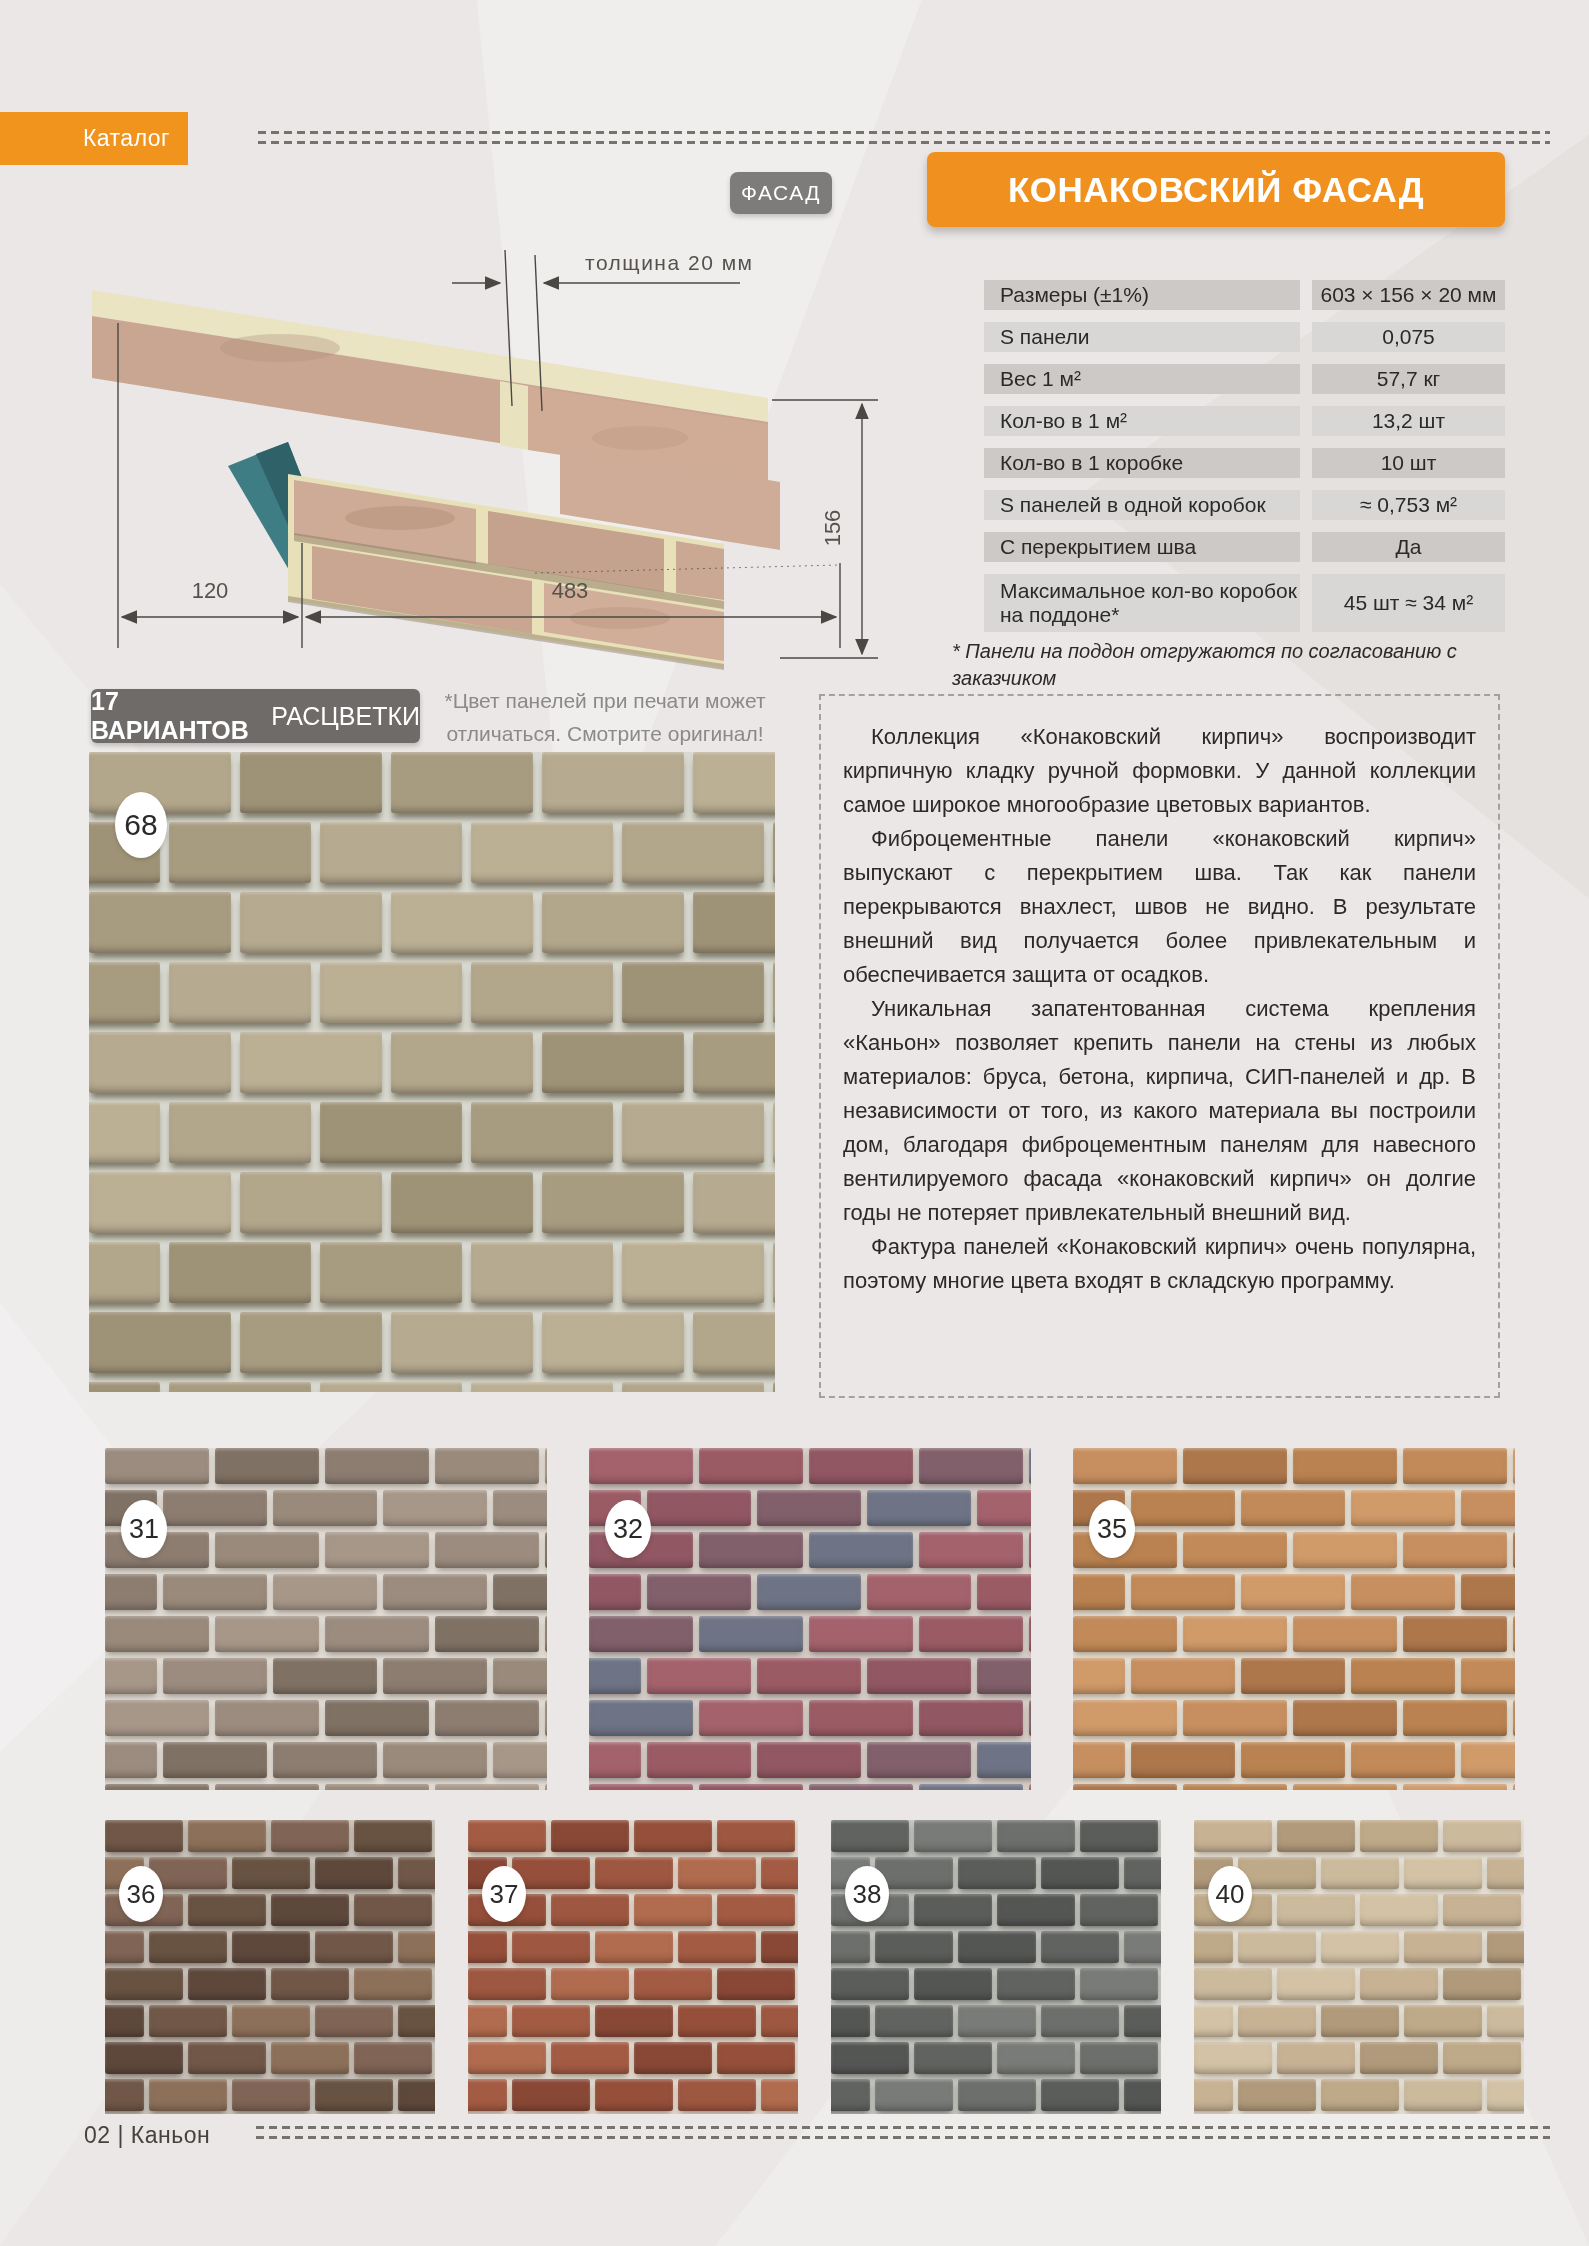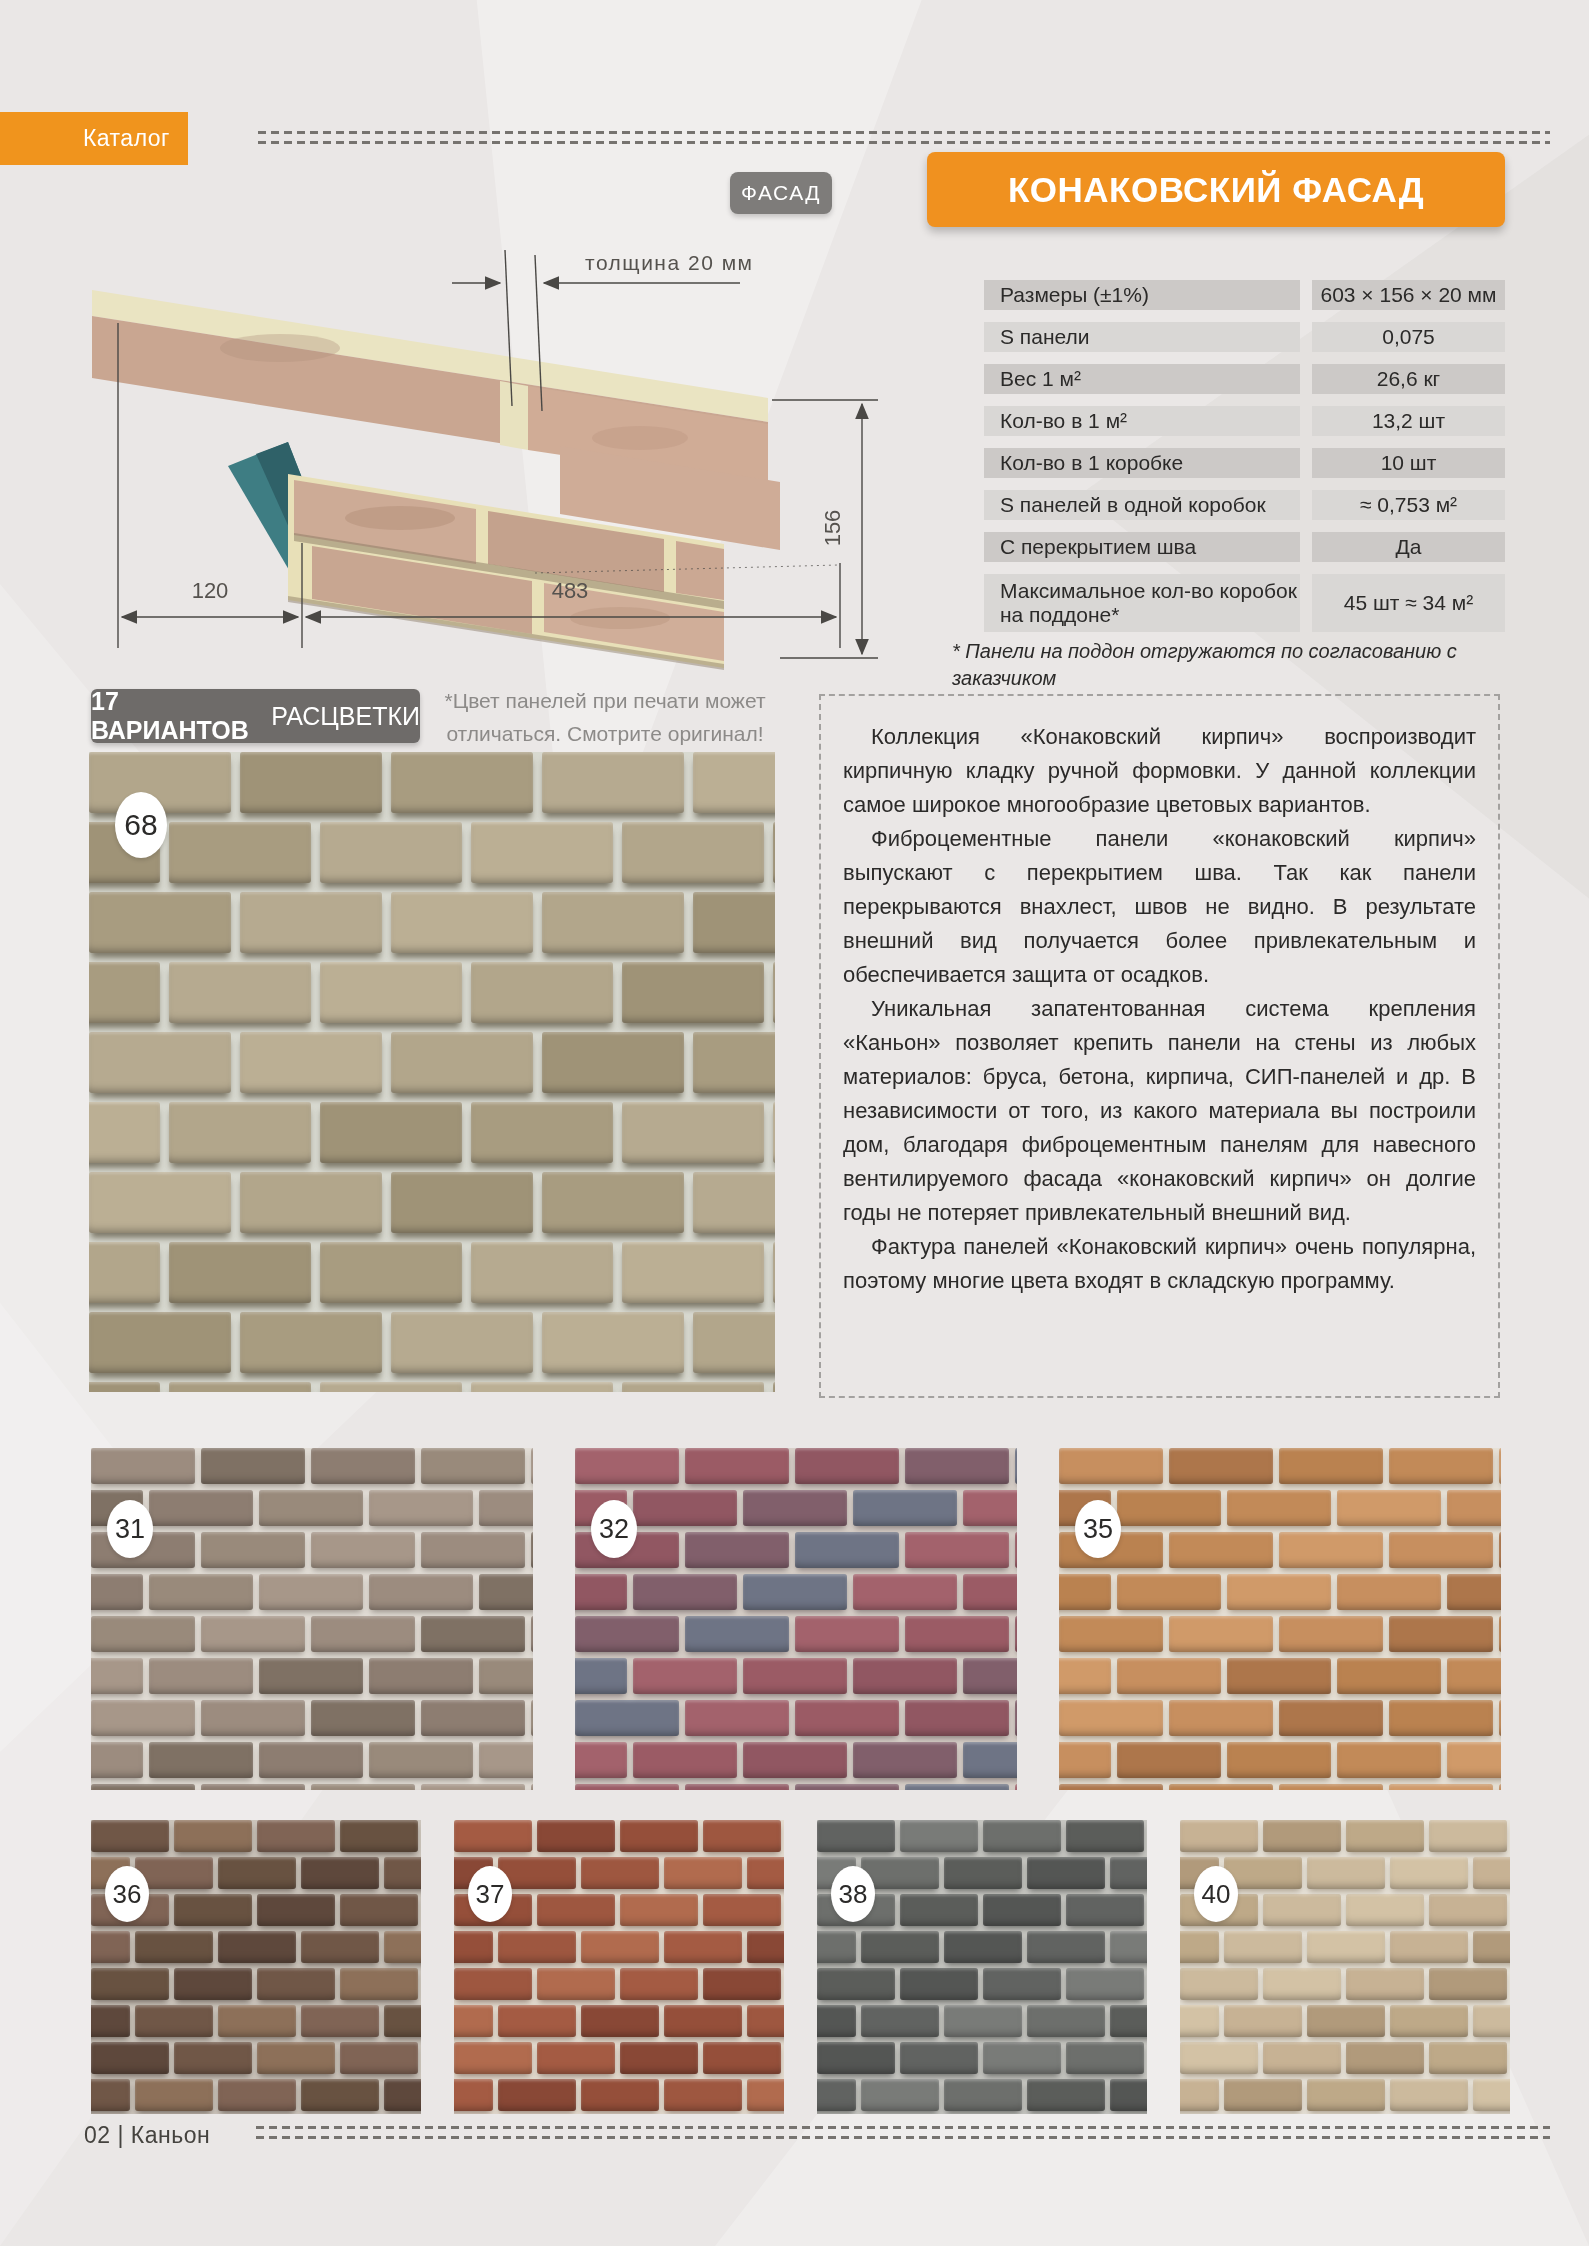--- a/index.html
+++ b/index.html
@@ -50,21 +50,21 @@
   .variants-note{position:absolute;left:429px;top:684px;width:352px;font-size:21px;line-height:33px;
     color:#8C8A88;text-align:center;}
 
   .desc-box{position:absolute;left:819px;top:694px;width:681px;height:704px;box-sizing:border-box;
     border:2px dashed #A3A19F;padding:24px 22px;}
   .desc-box p{margin:0;font-size:22px;line-height:34px;color:#2b2a29;text-align:justify;
     text-indent:28px;hyphens:auto;}
 
   .swatch{position:relative;overflow:hidden;background:#cfccc6;}
   .featured{position:absolute;left:89px;top:752px;width:686px;height:640px;}
-  .swatch-row{position:absolute;display:flex;}
+  .swatch-row{position:absolute;display:flex;margin-left:14px;}
   .row1{left:91px;top:1448px;gap:42px;}
   .row1 .swatch{width:442px;height:342px;flex:0 0 auto;}
   .row2{left:91px;top:1820px;gap:33px;}
   .row2 .swatch{width:330px;height:294px;flex:0 0 auto;}
   .wall{position:absolute;inset:0;overflow:hidden;}
   .brick-row{display:flex;}
   .brick{border-radius:3px;}
   .num-badge{position:absolute;background:#fff;border-radius:50%;color:#2b2a29;
     display:flex;align-items:center;justify-content:center;z-index:2;box-shadow:0 2px 4px rgba(0,0,0,.15);}
   .featured .num-badge{left:26px;top:40px;width:52px;height:66px;font-size:30px;}
@@ -153,21 +153,21 @@
       <div class="spec-row dark">
         <div class="cell lbl">Размеры (±1%)</div>
         <div class="cell val">603 × 156 × 20 мм</div>
       </div>
       <div class="spec-row">
         <div class="cell lbl">S панели</div>
         <div class="cell val">0,075</div>
       </div>
       <div class="spec-row dark">
         <div class="cell lbl">Вес 1 м²</div>
-        <div class="cell val">26,6 кг</div>
+        <div class="cell val">57,7 кг</div>
       </div>
       <div class="spec-row">
         <div class="cell lbl">Кол-во в 1 м²</div>
         <div class="cell val">13,2 шт</div>
       </div>
       <div class="spec-row dark">
         <div class="cell lbl">Кол-во в 1 коробке</div>
         <div class="cell val">10 шт</div>
       </div>
       <div class="spec-row">

